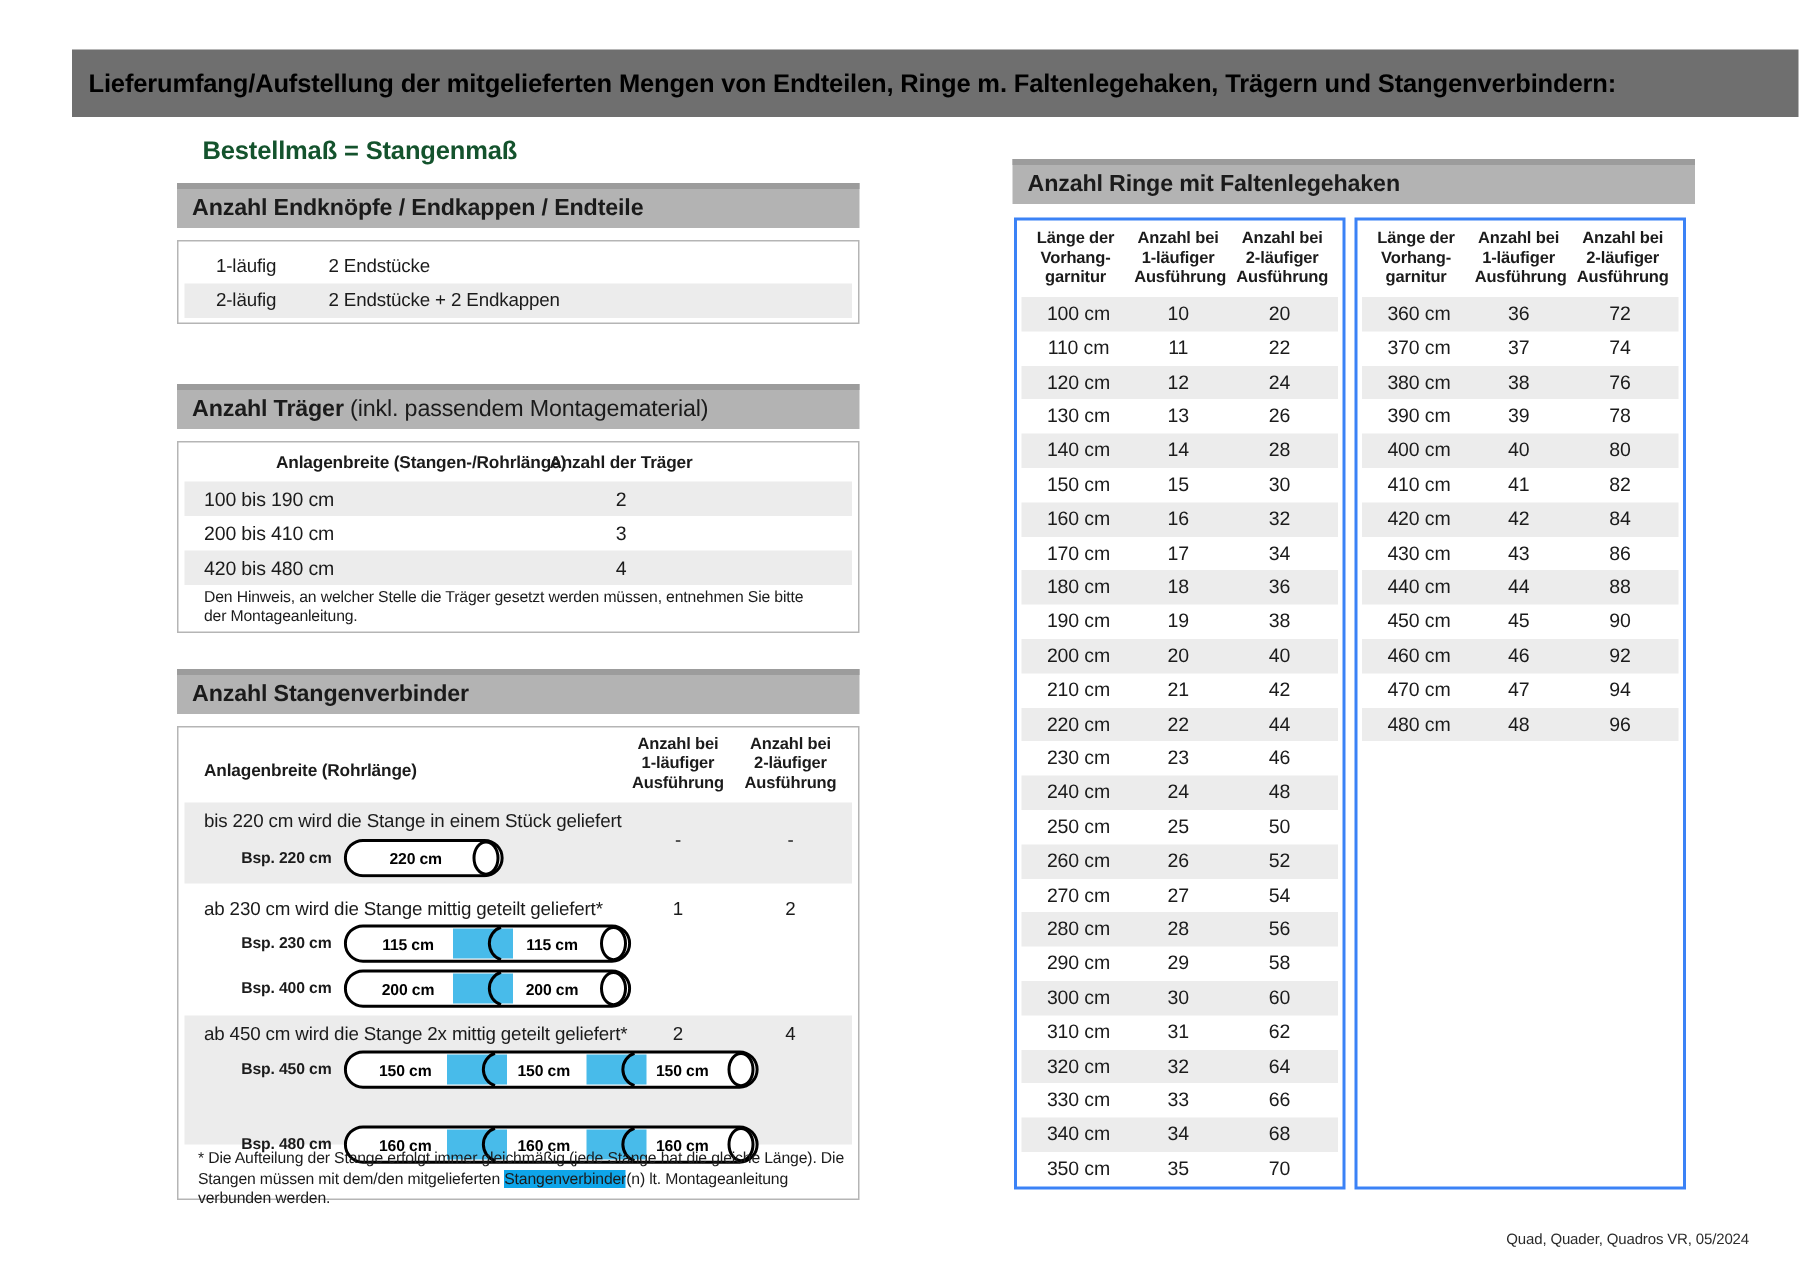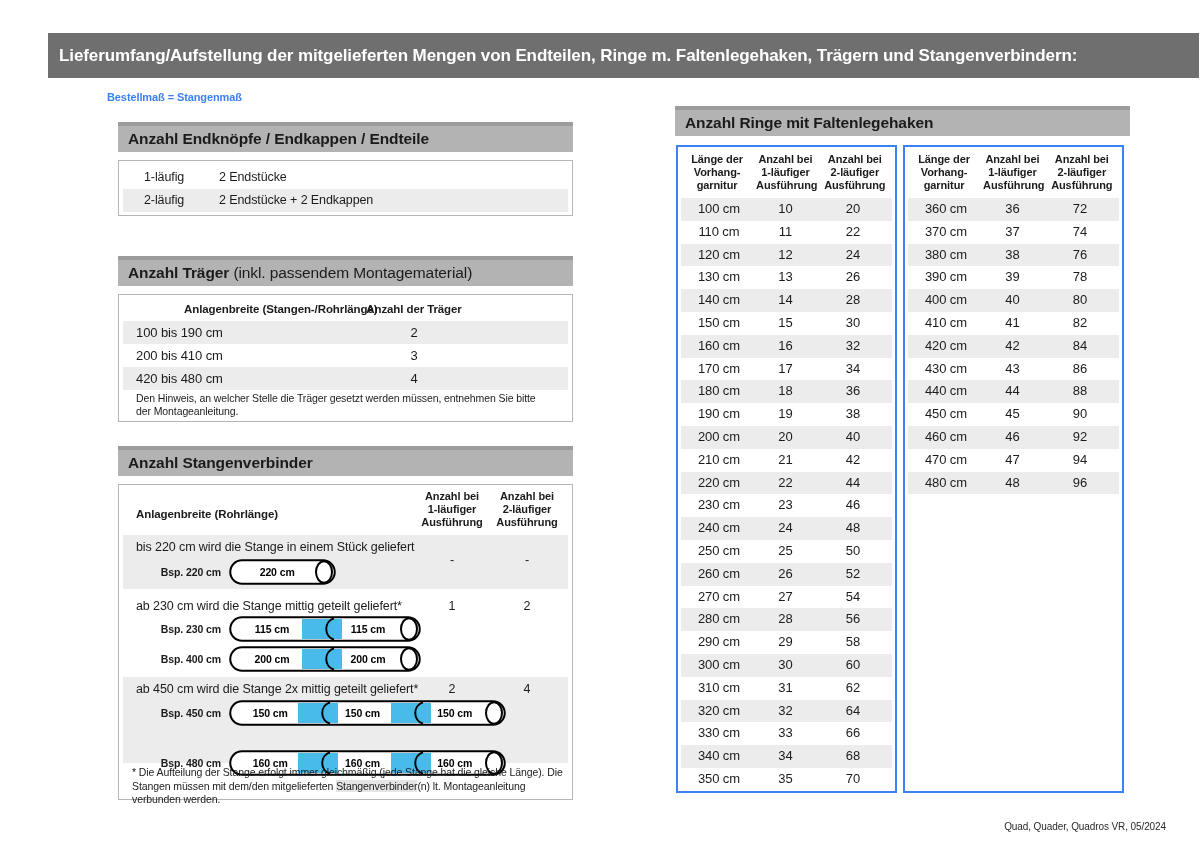--- a/index.html
+++ b/index.html
@@ -1,25 +1,25 @@
 <!DOCTYPE html>
 <html><head>
 <meta charset="utf-8">
 <style>
   * { margin:0; padding:0; box-sizing:border-box; }
   html,body { background:#fff; }
   body { font-family:"Liberation Sans", sans-serif; color:#1b1b1b; letter-spacing:-0.1px; }
   #canvas { position:relative; width:1200px; height:849px; background:#fff; overflow:hidden; }
 
   .topbar { position:absolute; left:48px; top:33px; width:1151px; height:45px;
-            background:#6f6f6f; color:#ffffff; font-weight:bold; font-size:17px;
+            background:#6f6f6f; color:#000000; font-weight:bold; font-size:17px;
             line-height:45px; padding-left:11px; white-space:nowrap; }
 
-  .red-subtitle { position:absolute; left:107px; top:91px; color:#3b82f6;
-                  font-weight:bold; font-size:11px; }
+  .red-subtitle { position:absolute; left:135px; top:91px; color:#14532d;
+                  font-weight:bold; font-size:17px; }
 
   .sec-head { position:absolute; width:455px; height:30px; background:#b3b3b3;
               border-top:4px solid #9c9c9c; font-weight:bold; font-size:15.5px;
               line-height:25px; padding-left:10px; white-space:nowrap; }
   .sec-head .normal { font-weight:normal; }
 
   .tbox { position:absolute; background:#fff; border:1px solid #b5b5b5; }
 
   
   .t1row { position:relative; height:23px; margin:0 4px; font-size:12.5px; line-height:23px; }
@@ -44,21 +44,21 @@
   .t3c1head  { position:absolute; left:17px; top:23px; font-weight:bold; font-size:11.5px; }
   .t3row { position:absolute; left:4px; right:4px; }
   .t3row.stripe { background:#ececec; }
   .t3desc { position:absolute; left:13px; font-size:12.5px; }
   .t3val  { position:absolute; width:76px; text-align:center; font-size:12.5px; }
   .rodline { position:absolute; left:0; height:26px; }
   .rodlabel { position:absolute; left:0; width:98px; text-align:right; font-weight:bold;
               font-size:10.5px; line-height:26px; }
   .rodsvg { position:absolute; left:106px; top:0; }
   .t3foot { position:absolute; left:13px; top:281px; width:432px; font-size:10.5px; line-height:13.5px; }
-  .hl { background:#e5e5e5; }
+  .hl { background:#0ea5e9; }
 
   
   .ringbox { position:absolute; top:145px; width:221px; height:648px; background:#fff;
              border:2px solid #3b82f6; }
   .ringhead { display:flex; padding-top:6px; }
   .ringhead div { font-weight:bold; font-size:11px; line-height:13px; text-align:center; white-space:pre-line; }
   .ringrows { position:absolute; top:51px; left:0; right:0; }
   .ringrow { display:flex; height:22.8px; line-height:22.8px; font-size:13px; margin:0 3px; }
   .ringrow.stripe { background:#ececec; }
   .rc1 { width:36%; text-align:center; }

